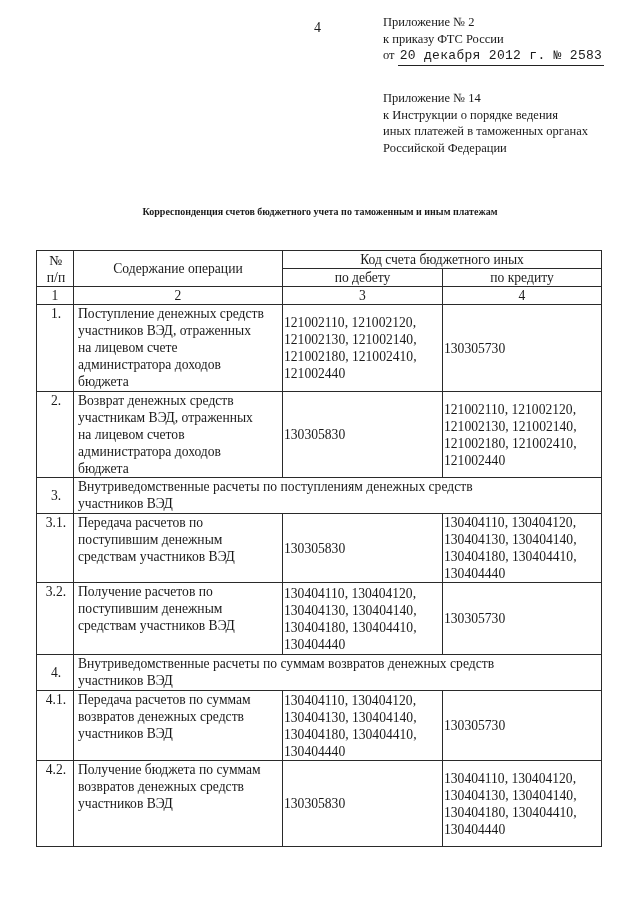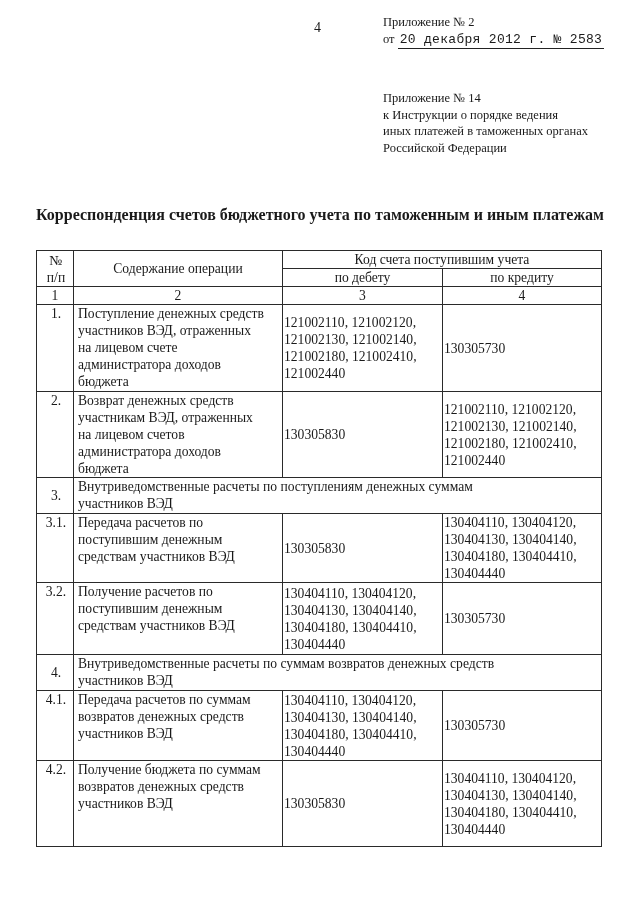--- a/index.html
+++ b/index.html
@@ -6,41 +6,42 @@
   body { width:640px; height:900px; position:relative; overflow:hidden;
          font-family:"Liberation Serif", serif; color:#1a1a1a; }
   .page-num { position:absolute; left:314px; top:20px; font-size:14px; }
   .annex { position:absolute; left:383px; font-size:12.5px; line-height:16.5px; }
   .annex1 { top:14px; }
   .annex2 { top:90px; }
   .annex div { white-space:nowrap; }
   .date-line { display:inline-block; font-family:"Liberation Mono", monospace; font-size:13px;
                border-bottom:1px solid #222; padding:0 2px; letter-spacing:0.3px; min-width:190px; }
   .doc-title { position:absolute; left:0; width:640px; top:206px; text-align:center;
-               font-weight:bold; font-size:16px; white-space:nowrap; }
+               font-weight:bold; font-size:10px; white-space:nowrap; }
   table.main { position:absolute; left:36px; top:250px; width:565px; border-collapse:collapse;
                font-size:13.6px; line-height:17px; table-layout:fixed; }
   table.main td { border:1.3px solid #2a2a2a; padding:0 3px; vertical-align:top; }
   table.main col.c1 { width:37px; }
   table.main col.c2 { width:209px; }
   table.main col.c3 { width:160px; }
   table.main col.c4 { width:159px; }
   .center { text-align:center; }
   .vmid { vertical-align:middle !important; }
   .hdr td { height:17px; }
   .num { padding-left:2px !important; padding-right:0 !important; }
   .codes { text-align:left; vertical-align:middle !important; padding:0 1px !important; }
 </style>
 </head>
 <body>
 
 <div class="page-num">4</div>
 
 <div class="annex annex1">
   <div>Приложение № 2</div>
+  <div>к приказу ФТС России</div>
   <div>
     <span>от</span>
     <span class="date-line">20 декабря 2012 г. № 2583</span>
   </div>
 </div>
 
 <div class="annex annex2">
   <div>Приложение № 14</div>
   <div>к Инструкции о порядке ведения</div>
   <div>иных платежей в таможенных органах</div>
@@ -56,21 +57,21 @@
       <col class="c3">
       <col class="c4">
     </colgroup>
   <tbody id="tbody">
     <tr class="hdr">
       <td class="center num" rowspan="2" style="vertical-align:top;padding-top:1px;">
         <div>№</div>
         <div>п/п</div>
       </td>
       <td class="center vmid" rowspan="2">Содержание операции</td>
-      <td class="center" colspan="2">Код счета поступившим учета</td>
+      <td class="center" colspan="2">Код счета бюджетного иных</td>
     </tr>
     <tr class="hdr">
       <td class="center">по дебету</td>
       <td class="center">по кредиту</td>
     </tr>
     <tr class="hdr">
       <td class="center">1</td>
       <td class="center">2</td>
       <td class="center">3</td>
       <td class="center">4</td>
@@ -85,21 +86,21 @@
 
     <tr style="height:85px">
       <td class="center num">2.</td>
       <td style="padding-left:4px;padding-right:18px;">Возврат денежных средств участникам ВЭД, отраженных на лицевом счетов администратора доходов бюджета</td>
       <td class="codes">130305830</td>
       <td class="codes">121002110, 121002120, 121002130, 121002140, 121002180, 121002410, 121002440</td>
     </tr>
 
     <tr style="height:36px">
       <td class="center vmid num">3.</td>
-      <td colspan="3" style="padding-left:4px;padding-right:70px;">Внутриведомственные расчеты по поступлениям денежных суммам участников ВЭД</td>
+      <td colspan="3" style="padding-left:4px;padding-right:70px;">Внутриведомственные расчеты по поступлениям денежных средств участников ВЭД</td>
     </tr>
 
     <tr style="height:69px">
       <td class="center num">3.1.</td>
       <td style="padding-left:4px;padding-right:18px;">Передача расчетов по поступившим денежным средствам участников ВЭД</td>
       <td class="codes">130305830</td>
       <td class="codes">130404110, 130404120, 130404130, 130404140, 130404180, 130404410, 130404440</td>
     </tr>
 
     <tr style="height:72px">

